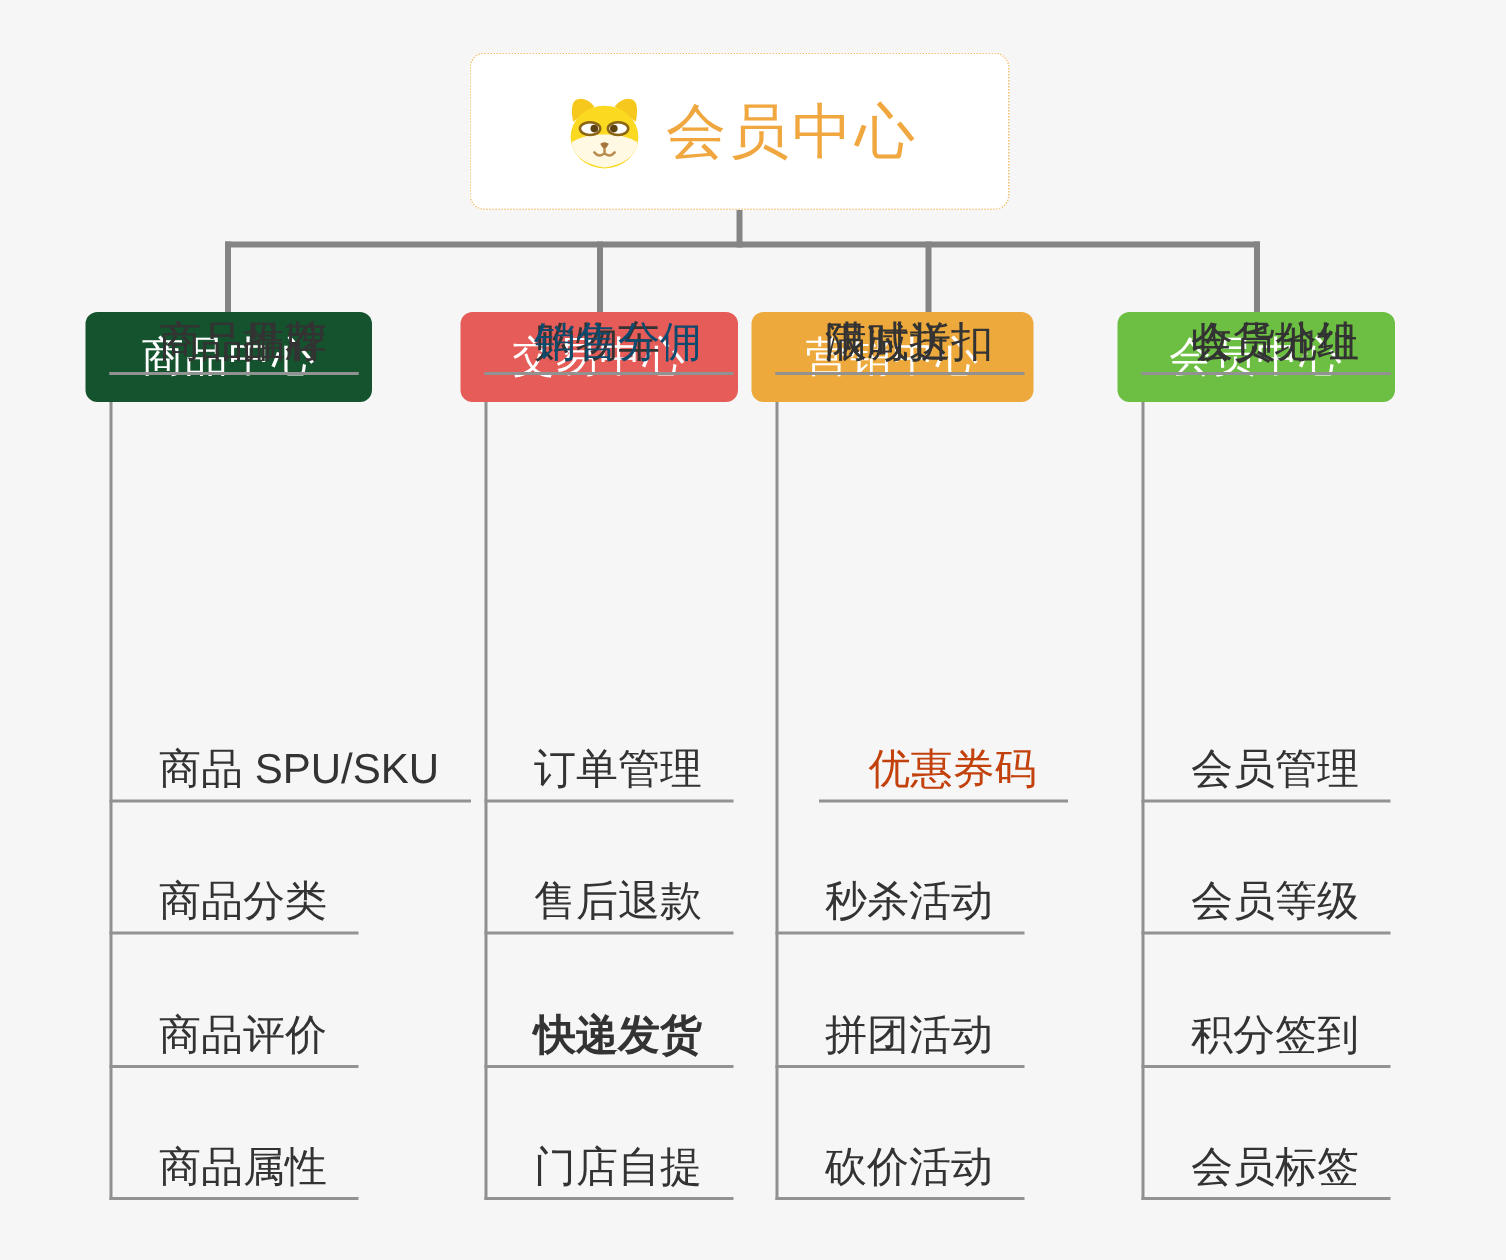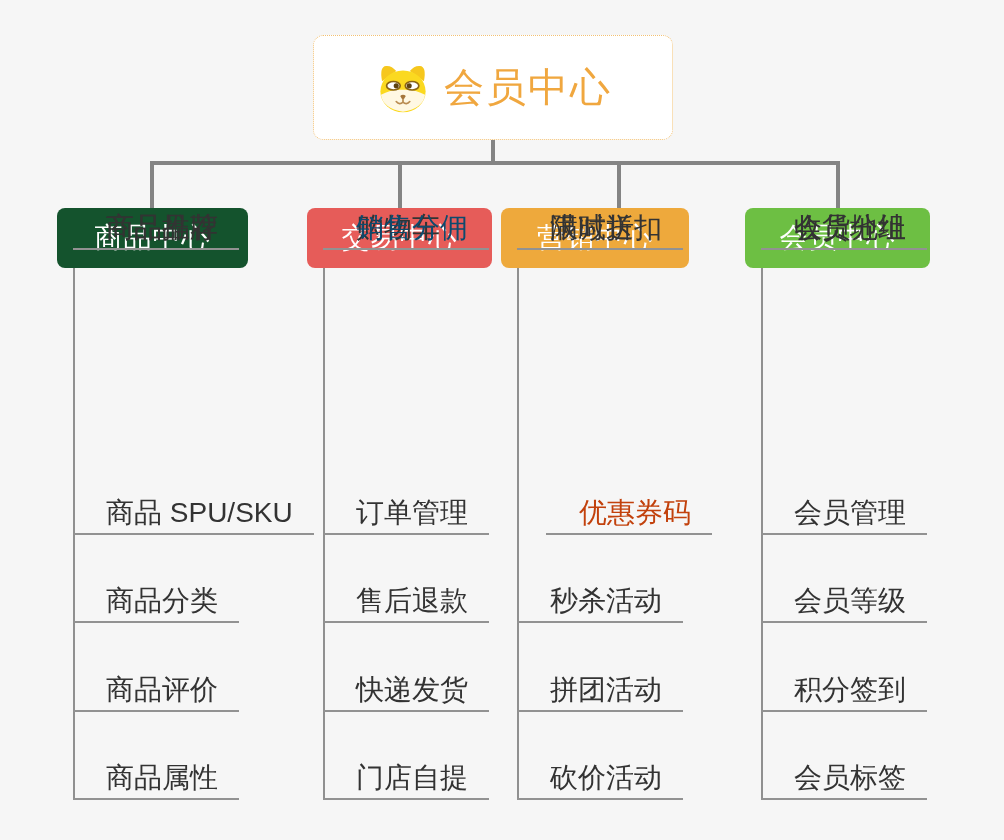--- a/index.html
+++ b/index.html
@@ -84,21 +84,21 @@
   <div class="leaf" style="color: rgb(51, 51, 51); border-bottom-color: rgb(146, 146, 146);">商品属性</div>
   <div class="leaf" style="color: rgb(51, 51, 51); border-bottom-color: rgb(146, 146, 146);">商品推荐</div>
   <div class="leaf" style="color: rgb(51, 51, 51); border-bottom-color: rgb(146, 146, 146);">商品品牌</div>
 </div>
 
 <div class="branch b2">
   <div class="branch-box" style="background-color: rgb(230, 92, 89);">交易中心</div>
   <div class="branch-trunk"></div>
   <div class="leaf" style="color: rgb(51, 51, 51); border-bottom-color: rgb(146, 146, 146);">订单管理</div>
   <div class="leaf" style="color: rgb(51, 51, 51); border-bottom-color: rgb(146, 146, 146);">售后退款</div>
-  <div class="leaf" style="color: rgb(51, 51, 51); border-bottom-color: rgb(146, 146, 146);">快递发货</div>
+  <div class="leaf" style="color: rgb(51, 51, 51); border-bottom-color: rgb(146, 146, 146); font-weight: bold;">快递发货</div>
   <div class="leaf" style="color: rgb(51, 51, 51); border-bottom-color: rgb(146, 146, 146);">门店自提</div>
   <div class="leaf" style="color: rgb(51, 51, 51); border-bottom-color: rgb(146, 146, 146);">购物车</div>
   <div class="leaf" style="color: #0c4a6e; border-bottom-color: rgb(146, 146, 146);">销售分佣</div>
 </div>
 
 <div class="branch b3">
   <div class="branch-box" style="background-color: rgb(238, 169, 60);">营销中心</div>
   <div class="branch-trunk"></div>
   <div class="leaf" style="color: #c2410c; border-bottom-color: rgb(146, 146, 146); margin-left: 29px;">优惠券码</div>
   <div class="leaf" style="color: rgb(51, 51, 51); border-bottom-color: rgb(146, 146, 146);">秒杀活动</div>

